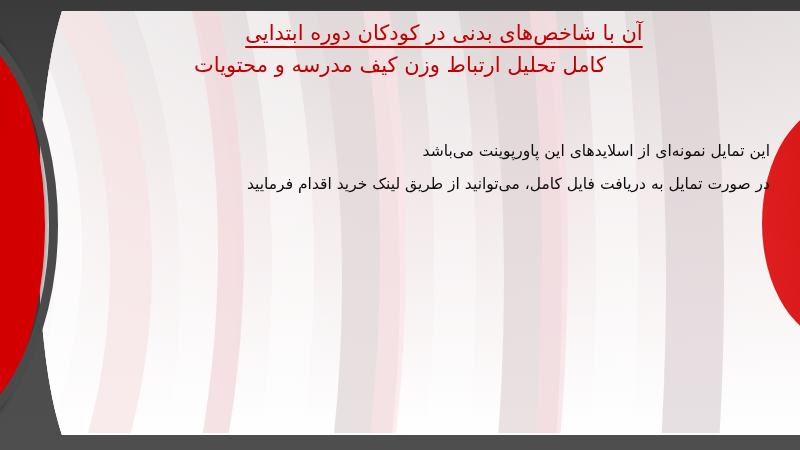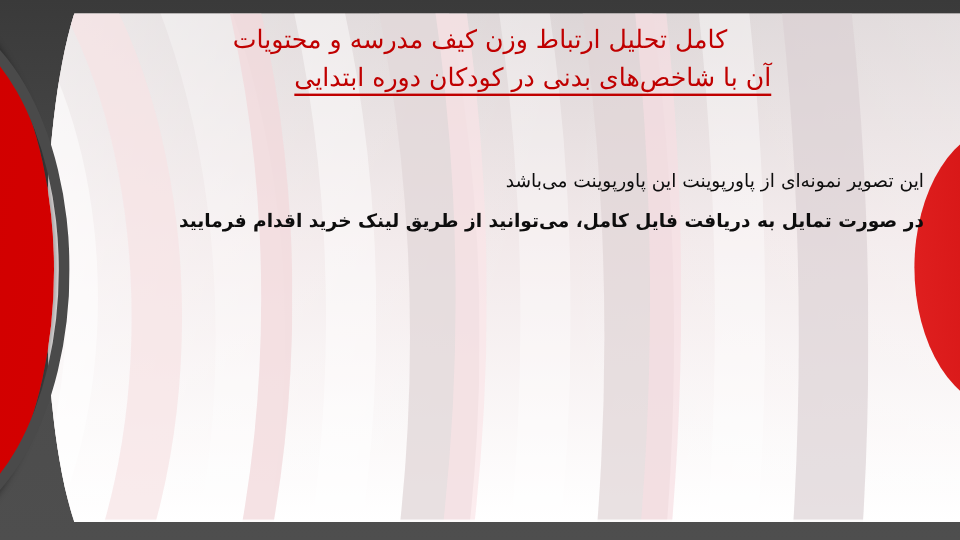--- a/index.html
+++ b/index.html
@@ -142,21 +142,21 @@
   }
   .body-line {
     color: #0d0d0d;
     font-size: 15.5px;
     line-height: 33px;
     white-space: nowrap;
     font-weight: 400;
   }
   .body-line.l1 { text-align: right; }
   .body-line.l2 { text-align: right; }
-  .body-line.l3 { text-align: center; font-weight: bold; }
+  .body-line.l3 { text-align: right; }
 </style>
 </head>
 <body>
 
 <div id="slide">
 
   <div id="frame"></div>
 
   <div id="panel">
     <div id="panel-inner"></div>
@@ -172,26 +172,26 @@
         <div class="band" style="left: -686px; top: -863.4px; width: 1132px; height: 2150.8px; border-width: 58px; border-right-color: rgba(223, 212, 214, 0.7);"></div>
         <div class="band" style="left: -756px; top: -996.4px; width: 1272px; height: 2416.8px; border-width: 26px; border-right-color: rgba(247, 222, 226, 0.7);"></div>
         <div class="band" style="left: -794px; top: -1068.6px; width: 1348px; height: 2561.2px; border-width: 42px; border-right-color: rgba(255, 255, 255, 0.4);"></div>
         <div class="band" style="left: -848px; top: -1171.2px; width: 1456px; height: 2766.4px; border-width: 58px; border-right-color: rgba(218, 208, 211, 0.65);"></div>
       </div>
     <div id="panel-highlight"></div>
 
     <div id="ellipse-right"></div>
 
     <div id="title-block">
+      <div class="title-line underlined"><span>آن با شاخص‌های بدنی در کودکان دوره ابتدایی</span><span class="underline-tail"></span></div>
       <div class="title-line">کامل تحلیل ارتباط وزن کیف مدرسه و محتویات</div>
-      <div class="title-line underlined"><span>آن با شاخص‌های بدنی در کودکان دوره ابتدایی</span><span class="underline-tail"></span></div>
     </div>
 
     <div id="body-block">
-      <div class="body-line l1">این تصویر نمونه‌ای از پاورپوینت این پاورپوینت می‌باشد</div>
+      <div class="body-line l1">این تمایل نمونه‌ای از اسلایدهای این پاورپوینت می‌باشد</div>
       <div class="body-line l3">در صورت تمایل به دریافت فایل کامل، می‌توانید از طریق لینک خرید اقدام فرمایید</div>
     </div>
   </div>
 
   <div id="ellipse-left"></div>
   <div id="arc-left"></div>
 
 </div>
 
 </body></html>

